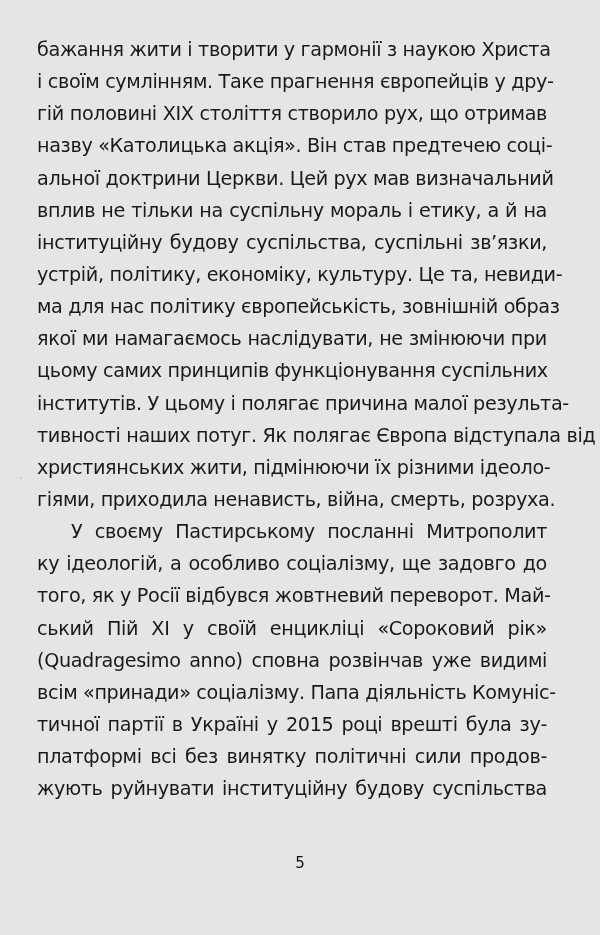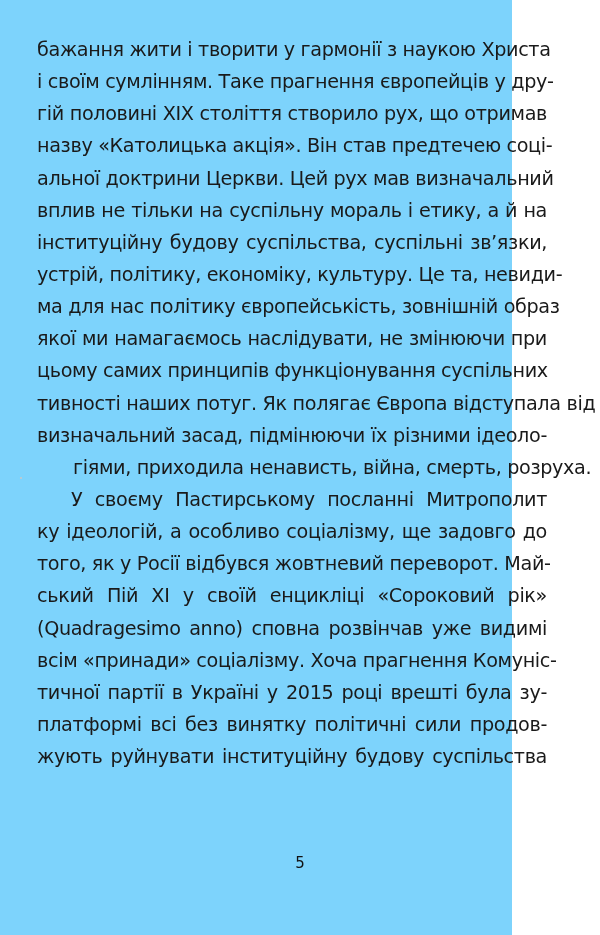--- a/index.html
+++ b/index.html
@@ -11,43 +11,42 @@
       width: 600px;
       height: 935px;
       position: relative;
       overflow: hidden;
       font-family: "DejaVu Sans", sans-serif;
       color: #1a1a1a;
     }
     .page {
       position: absolute;
       left: 0; top: 0;
-      width: 512px; height: 935px;
-      background: #7dd3fc;
+      width: 600px; height: 935px;
+      background: #e5e5e5;
     }
     .text-block {
       position: absolute;
       left: 37px;
       top: 34px;
       width: 510px;
     }
     .line {
       display: block;
       height: 32.15px;
       line-height: 32px;
       font-size: 19.2px;
       letter-spacing: -0.35px;
       white-space: nowrap;
       text-align: justify;
       text-align-last: justify;
       overflow: visible;
     }
     .line.last {
       text-align-last: left;
-      margin-left: 36px;
     }
     .line.indent {
       padding-left: 34px;
     }
     .page-number {
       position: absolute;
       left: 0;
       width: 600px;
       top: 854px;
       text-align: center;
@@ -75,32 +74,33 @@
       <span class="line">і своїм сумлінням. Таке прагнення європейців у дру-</span>
       <span class="line">гій половині XIX століття створило рух, що отримав</span>
       <span class="line">назву «Католицька акція». Він став предтечею соці-</span>
       <span class="line">альної доктрини Церкви. Цей рух мав визначальний</span>
       <span class="line">вплив не тільки на суспільну мораль і етику, а й на</span>
       <span class="line">інституційну будову суспільства, суспільні зв’язки,</span>
       <span class="line">устрій, політику, економіку, культуру. Це та, невиди-</span>
       <span class="line">ма для нас політику європейськість, зовнішній образ</span>
       <span class="line">якої ми намагаємось наслідувати, не змінюючи при</span>
       <span class="line">цьому самих принципів функціонування суспільних</span>
+      <span class="line">інститутів. У цьому і полягає причина малої результа-</span>
       <span class="line">тивності наших потуг. Як полягає Європа відступала від</span>
-      <span class="line">визначальний засад, підмінюючи їх різними ідеоло-</span>
+      <span class="line">християнських жити, підмінюючи їх різними ідеоло-</span>
       <span class="line last">гіями, приходила ненависть, війна, смерть, розруха.</span>
     </div>
 
     <div>
       <span class="line indent">У своєму Пастирському посланні Митрополит</span>
       <span class="line">ку ідеологій, а особливо соціалізму, ще задовго до</span>
       <span class="line">того, як у Росії відбувся жовтневий переворот. Май-</span>
       <span class="line">ський Пій XI у своїй енцикліці «Сороковий рік»</span>
       <span class="line">(Quadragesimo anno) сповна розвінчав уже видимі</span>
-      <span class="line">всім «принади» соціалізму. Хоча прагнення Комуніс-</span>
+      <span class="line">всім «принади» соціалізму. Папа діяльність Комуніс-</span>
       <span class="line">тичної партії в Україні у 2015 році врешті була зу-</span>
       <span class="line">платформі всі без винятку політичні сили продов-</span>
       <span class="line">жують руйнувати інституційну будову суспільства</span>
     </div>
 
   </div>
 
   <div class="stray-mark"></div>
 
   <div class="page-number">5</div>

